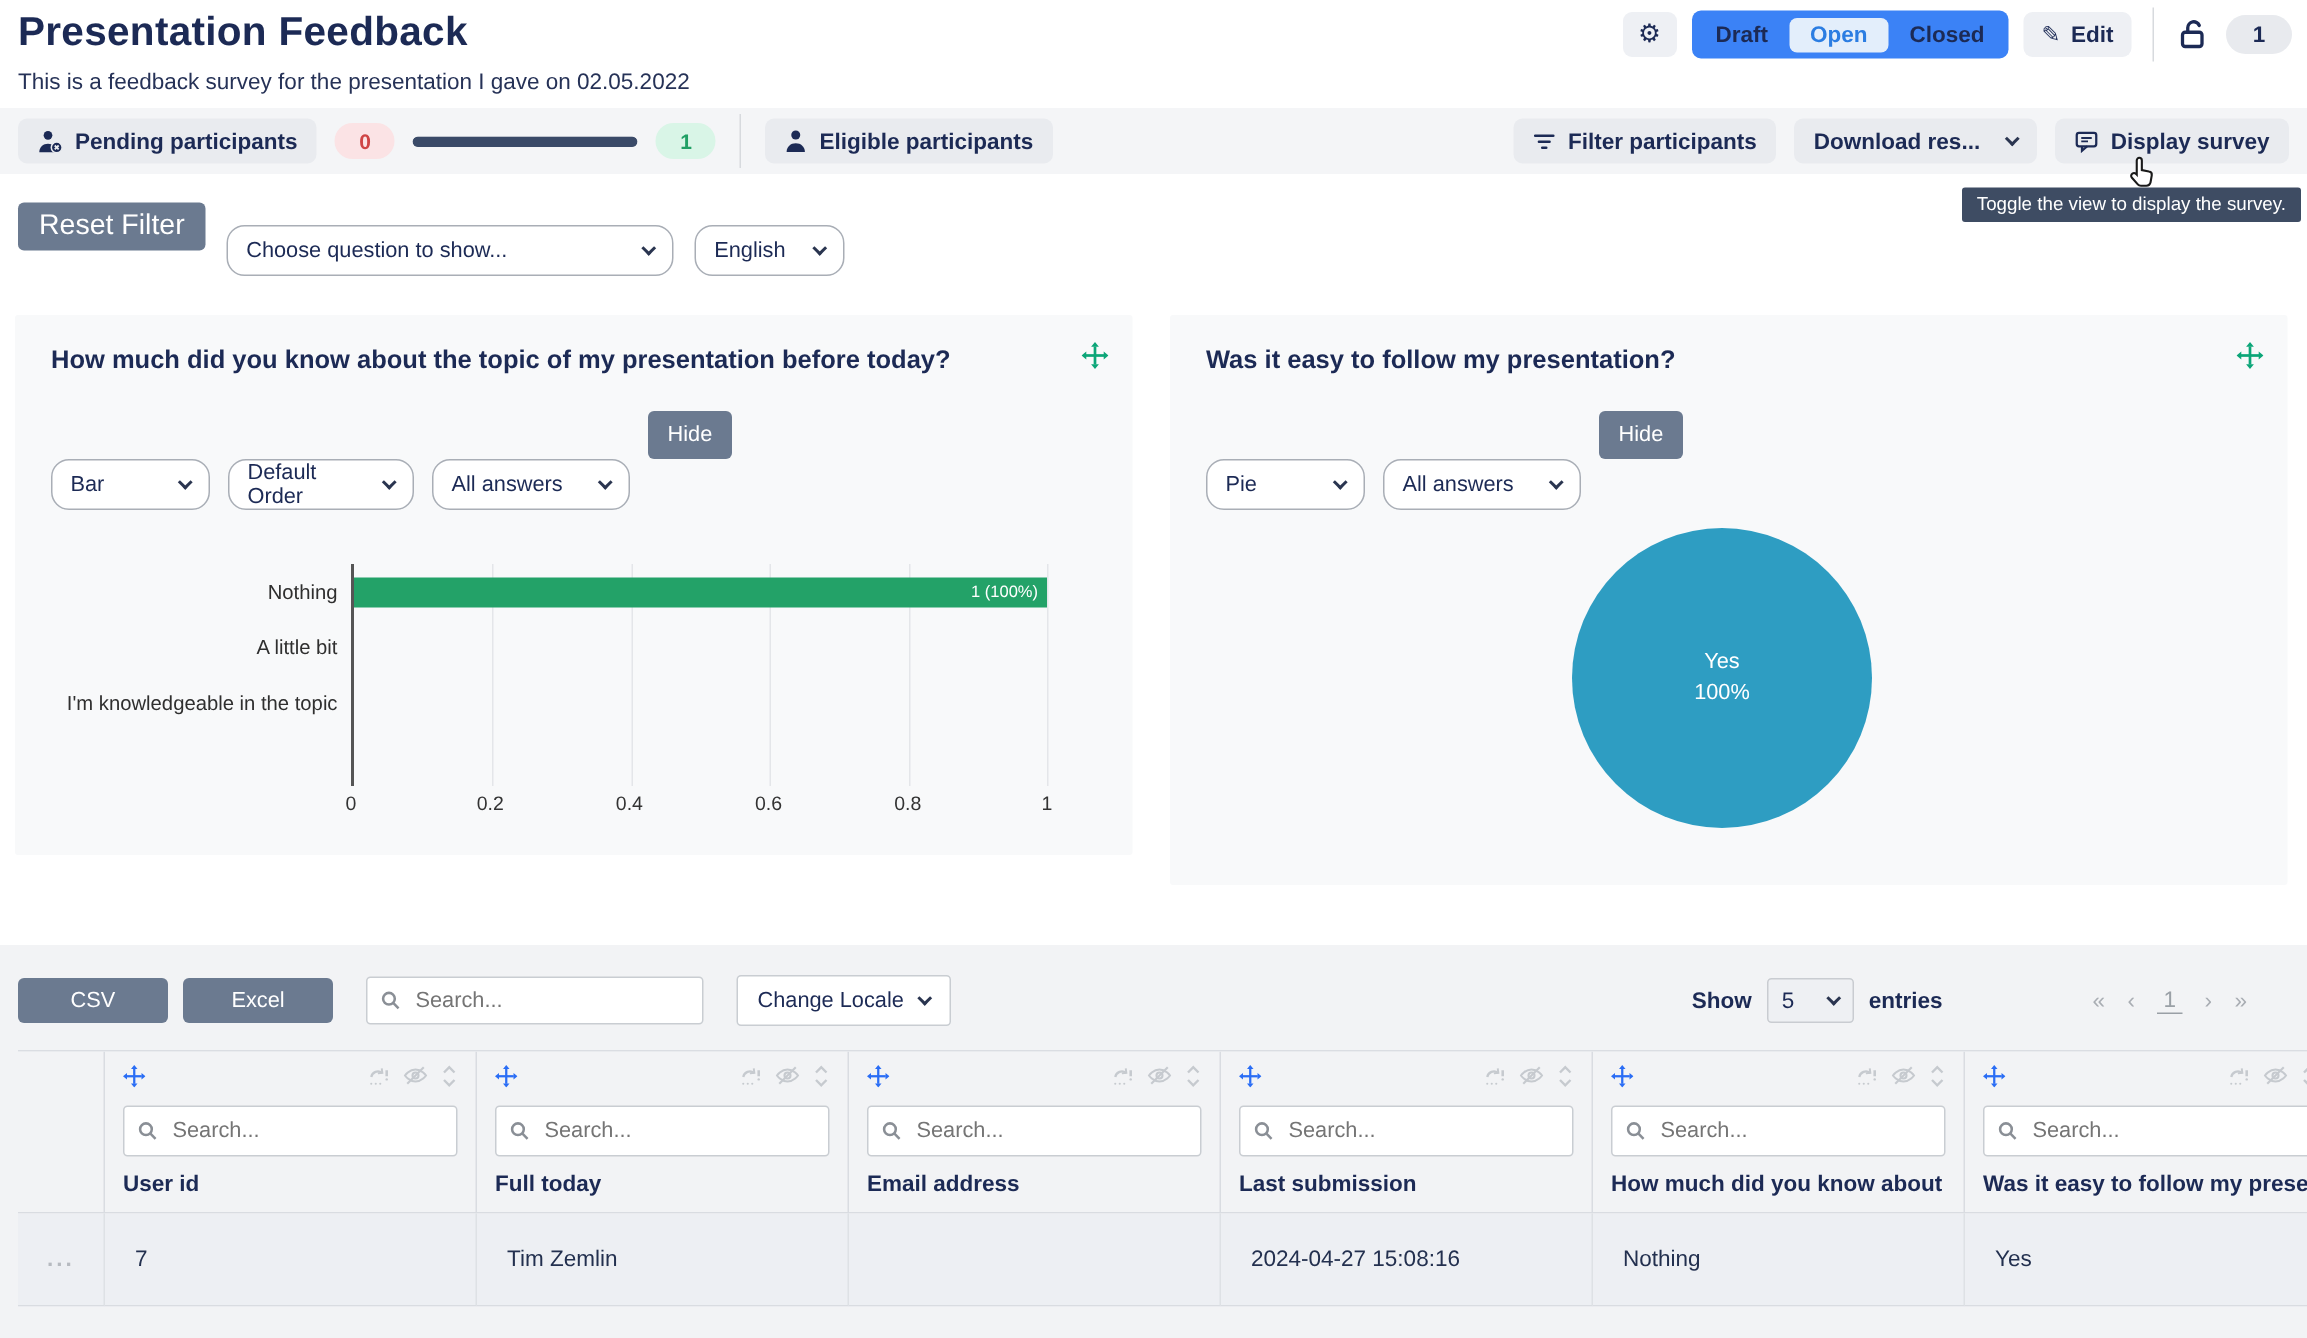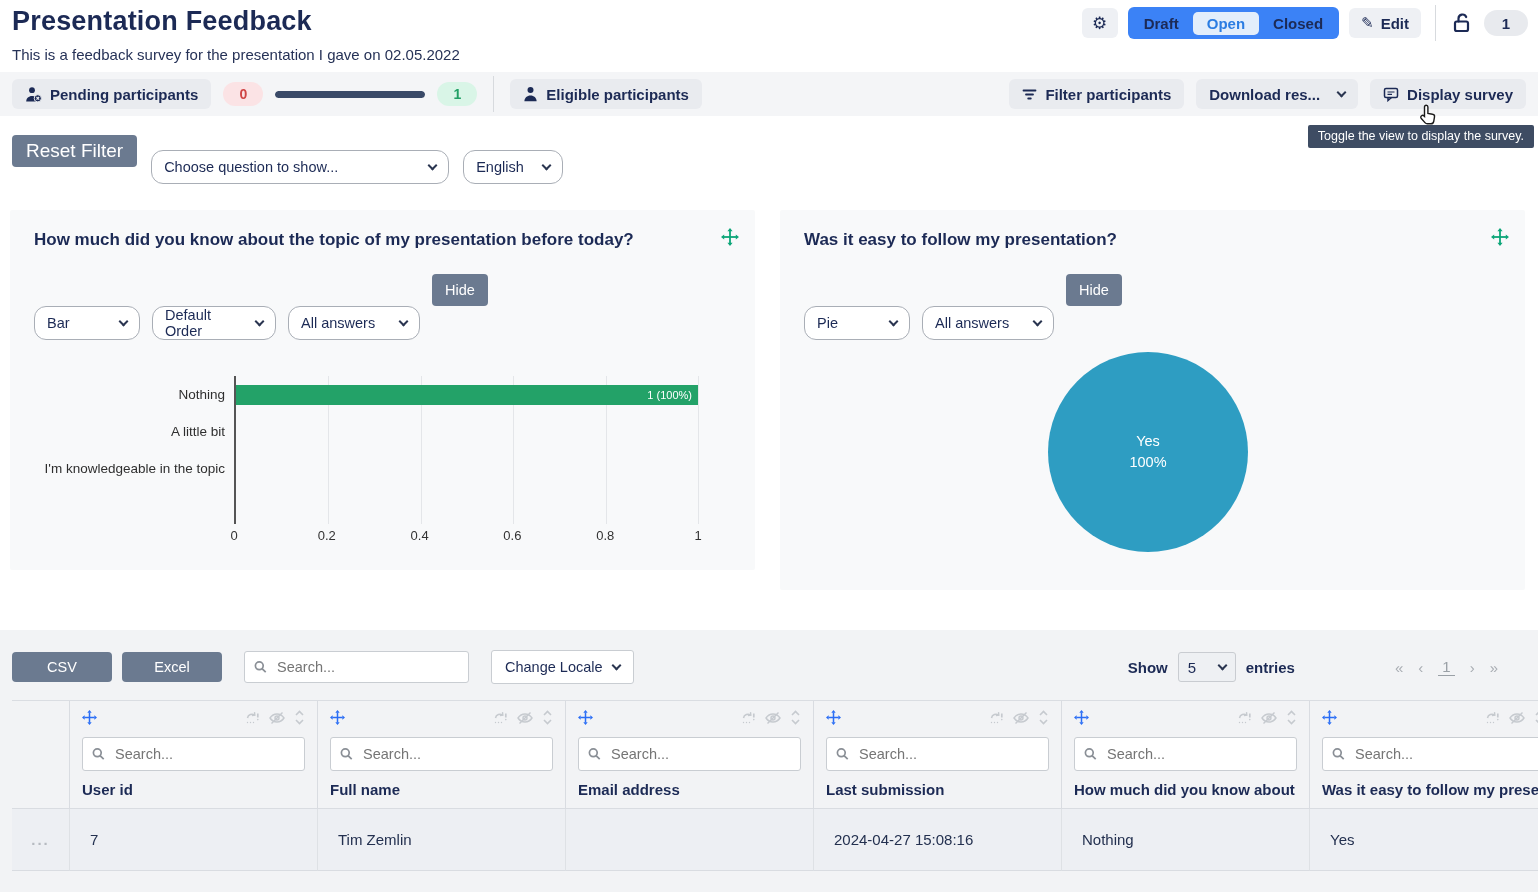--- a/index.html
+++ b/index.html
@@ -402,21 +402,21 @@
                 </svg></span>
               <span><svg width="11" height="15" viewBox="0 0 11 15" fill="none" stroke="#c6cacf" stroke-width="1.6">
                   <path d="M2 5l3.5-3.5L9 5M2 10l3.5 3.5L9 10"></path>
                 </svg></span>
             </span>
           </div>
           <div class="col-search"><svg width="13" height="13" viewBox="0 0 13 13" fill="none" stroke="#8a8f96" stroke-width="1.7">
               <circle cx="5.3" cy="5.3" r="3.9"></circle>
               <path d="M8.3 8.3l3.4 3.4"></path>
             </svg><input type="text" placeholder="Search..." style=""></div>
-          <div class="col-label">Full name</div>
+          <div class="col-label">Full today</div>
         </div>
         <div class="th-cell">
           <div class="th-top">
             <span><svg width="15" height="15" viewBox="0 0 18 18" fill="#2a6df5">
                 <path d="M9 0l2.6 3.2H6.4zM9 18l2.6-3.2H6.4zM0 9l3.2-2.6v5.2zM18 9l-3.2-2.6v5.2z"></path>
                 <rect x="8.1" y="3" width="1.8" height="12"></rect>
                 <rect x="3" y="8.1" width="12" height="1.8"></rect>
               </svg></span>
             <span class="th-right-icons">
               <span><svg width="15" height="15" viewBox="0 0 15 15" fill="none" stroke="#c6cacf" stroke-width="1.5">

